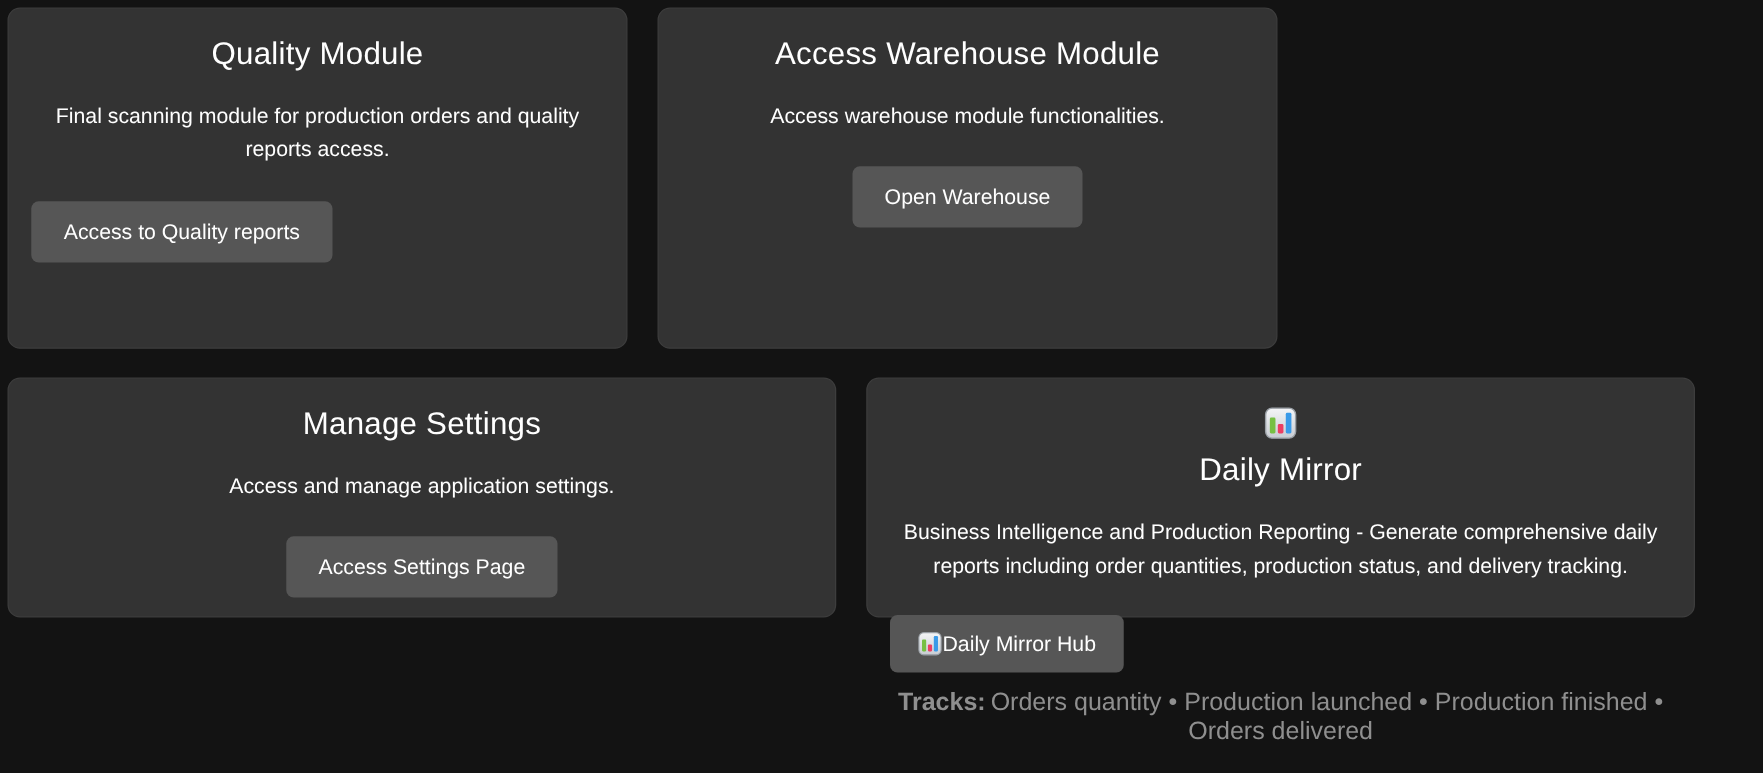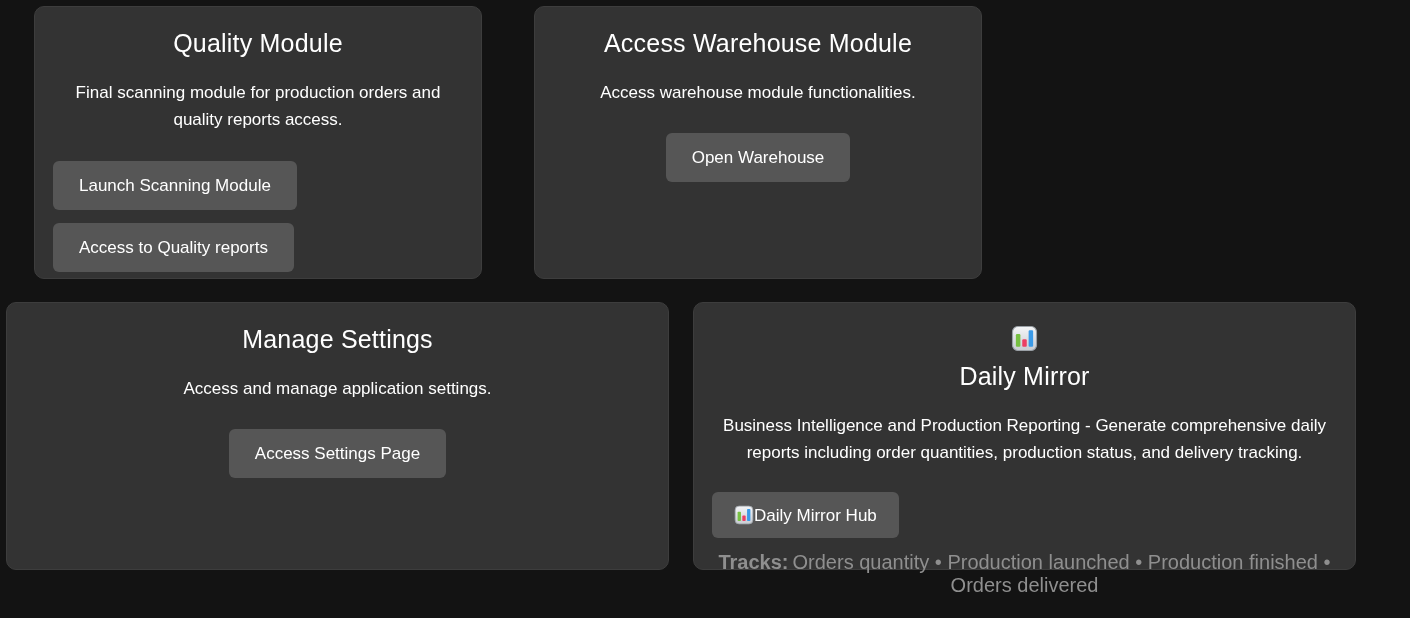--- a/index.html
+++ b/index.html
@@ -33,22 +33,22 @@
     gap: 23px 24px;
   }
   .card {
     background: var(--card-background, #333);
     border: 1px solid var(--card-border, #3d3d3d);
     border-radius: 10px;
     text-align: center;
     position: relative;
     padding: 0 18px;
   }
-  .card-sm { width: 448px; height: 273px; margin-left: 28px; }
-  .card-lg { width: 663px; height: 268px; }
+  .card-sm { width: 496px; height: 273px; }
+  .card-lg { width: 663px; height: 192px; }
 
   .card-title {
     margin: 22px 0 0;
     font-size: 25px;
     font-weight: 400;
     color: var(--text, #fff);
     letter-spacing: 0.2px;
   }
   .title-row {
     display: flex;
@@ -119,21 +119,20 @@
 </style>
 </head>
 <body>
 
 <div class="page">
 
   <section class="card card-sm">
     <h2 class="card-title">Quality Module</h2>
     <p class="card-desc">Final scanning module for production orders and quality reports access.</p>
     <div class="btn-stack">
-      <button class="btn">Launch Scanning Module</button>
       <button class="btn">Access to Quality reports</button>
     </div>
   </section>
 
   <section class="card card-sm">
     <h2 class="card-title">Access Warehouse Module</h2>
     <p class="card-desc">Access warehouse module functionalities.</p>
     <div class="btn-center">
       <button class="btn">Open Warehouse</button>
     </div>

